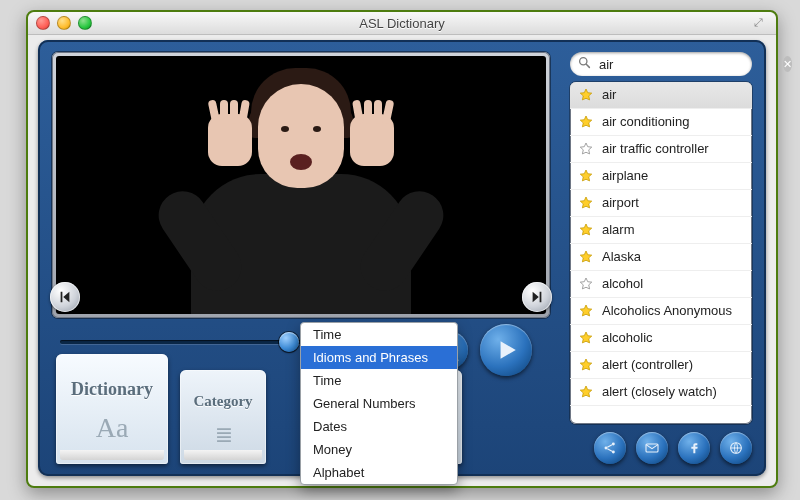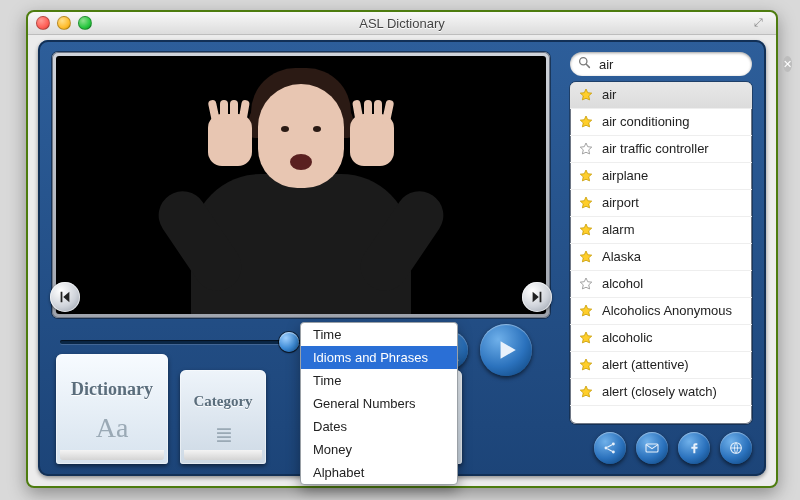--- a/index.html
+++ b/index.html
@@ -267,21 +267,21 @@
           <div class="row">
             <svg class="star fav" viewBox="0 0 24 24">
               <path d="M12 3l2.6 5.6 6 .6-4.5 4.1 1.3 6L12 16.9 6.6 19.3l1.3-6L3.4 9.2l6-.6L12 3z"></path>
             </svg>
             <span>alcoholic</span>
           </div>
           <div class="row">
             <svg class="star fav" viewBox="0 0 24 24">
               <path d="M12 3l2.6 5.6 6 .6-4.5 4.1 1.3 6L12 16.9 6.6 19.3l1.3-6L3.4 9.2l6-.6L12 3z"></path>
             </svg>
-            <span>alert (attentive)</span>
+            <span>alert (controller)</span>
           </div>
           <div class="row">
             <svg class="star fav" viewBox="0 0 24 24">
               <path d="M12 3l2.6 5.6 6 .6-4.5 4.1 1.3 6L12 16.9 6.6 19.3l1.3-6L3.4 9.2l6-.6L12 3z"></path>
             </svg>
             <span>alert (closely watch)</span>
           </div>
         </div>
 
       <div class="share">

